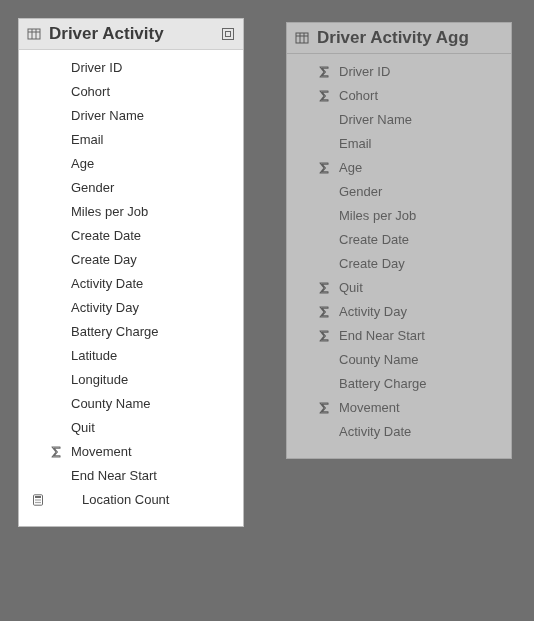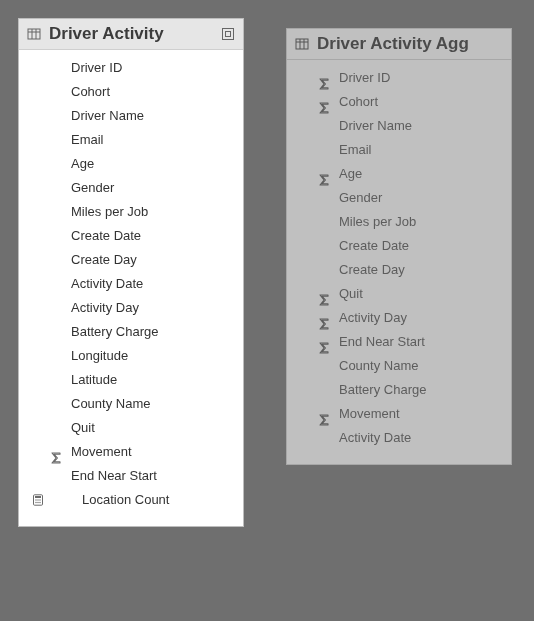--- a/index.html
+++ b/index.html
@@ -56,23 +56,23 @@
     display: inline-flex;
     justify-content: center;
     color: #6b6b6b;
     flex-shrink: 0;
   }
   .row-label {
     padding-left: 6px;
     white-space: nowrap;
   }
   .indent-0 { padding-left: 0px; gap: 29px; }
-  .indent-1 { padding-left: 18px; align-items: flex-end; }
+  .indent-1 { padding-left: 18px; }
   svg { display: block; }
-  .agg-offset { margin-top: 10px; }
+  .agg-offset { margin-top: 4px; }
 </style>
 </head>
 <body>
 
 <div class="canvas">
 
   <div class="panel">
     <div class="header">
       <span class="ticon">
         <svg width="14" height="14" viewBox="0 0 14 14">
@@ -134,25 +134,25 @@
         <div class="row indent-1">
           <span class="icon-slot"></span>
           <span class="row-label">Activity Day</span>
         </div>
         <div class="row indent-1">
           <span class="icon-slot"></span>
           <span class="row-label">Battery Charge</span>
         </div>
         <div class="row indent-1">
           <span class="icon-slot"></span>
+          <span class="row-label">Latitude</span>
+        </div>
+        <div class="row indent-1">
+          <span class="icon-slot"></span>
           <span class="row-label">Longitude</span>
-        </div>
-        <div class="row indent-1">
-          <span class="icon-slot"></span>
-          <span class="row-label">Latitude</span>
         </div>
         <div class="row indent-1">
           <span class="icon-slot"></span>
           <span class="row-label">County Name</span>
         </div>
         <div class="row indent-1">
           <span class="icon-slot"></span>
           <span class="row-label">Quit</span>
         </div>
         <div class="row indent-1">

